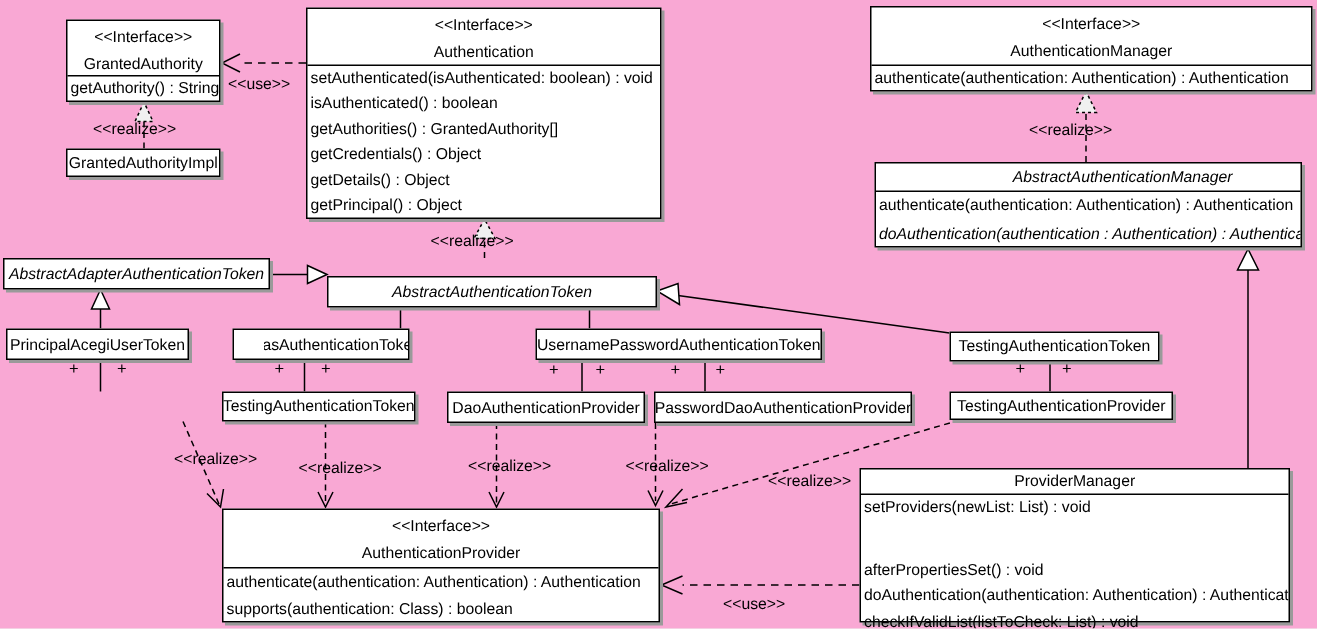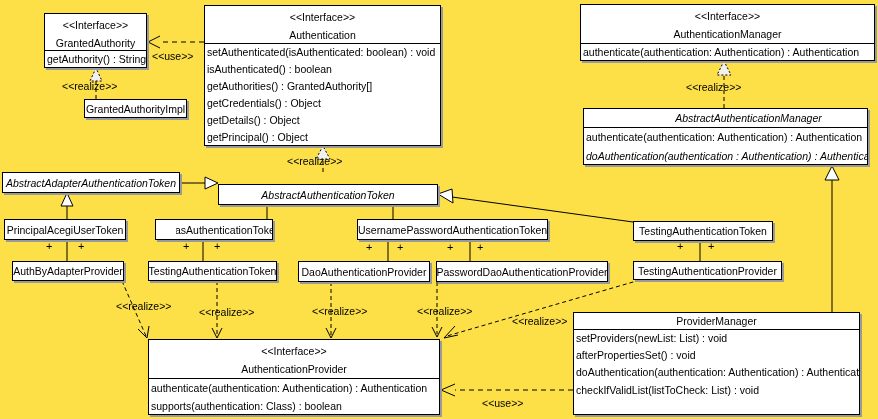--- a/index.html
+++ b/index.html
@@ -1,18 +1,18 @@
 <!DOCTYPE html>
 <html><head>
 <meta charset="utf-8">
 <style>
   html,body { margin:0; padding:0; background:#f0f0f0; }
   #canvas {
     position:relative; width:878px; height:419px; overflow:hidden;
-    background:#fde047; font-family:"Liberation Sans", sans-serif;
+    background:#f9a8d4; font-family:"Liberation Sans", sans-serif;
     color:#000; font-size:10.5px;
   }
   #edges { position:absolute; left:0; top:0; width:878px; height:419px; pointer-events:none; }
   .uml-box {
     position:absolute; background:#fff; border:1px solid #000;
     box-sizing:border-box; box-shadow:2px 2px 0 #9a9a9a;
   }
   .hdr { text-align:center; overflow:hidden; border-bottom:1px solid #000; }
   .stereo { line-height:20px; padding-top:1px; white-space:nowrap; }
   .cname  { line-height:16px; white-space:nowrap; }
@@ -129,21 +129,21 @@
   <div class="uml-box" style="left:44px; top:13px; width:103px; height:55px;">
     <div class="hdr" style="height:36px;">
       <div class="stereo">&lt;&lt;Interface&gt;&gt;</div>
       <div class="cname">GrantedAuthority</div>
     </div>
     <div class="methods">
       <div class="m">getAuthority() : String</div>
     </div>
   </div>
 
-  <div class="uml-box" style="left:44px; top:99px; width:103px; height:19px;margin-left:40px;">
+  <div class="uml-box" style="left:44px; top:99px; width:103px; height:19px;">
     <div class="single-name">GrantedAuthorityImpl</div>
   </div>
 
   <div class="uml-box" style="left:204px; top:5px; width:237px; height:141px;">
     <div class="hdr" style="height:37px;">
       <div class="stereo">&lt;&lt;Interface&gt;&gt;</div>
       <div class="cname">Authentication</div>
     </div>
     <div class="methods">
       <div class="m">setAuthenticated(isAuthenticated: boolean) : void</div>
@@ -192,23 +192,20 @@
   </div>
 
   <div class="uml-box" style="left:357px; top:219px; width:191px; height:21px;">
     <div class="single-name">UsernamePasswordAuthenticationToken</div>
   </div>
 
   <div class="uml-box" style="left:633px; top:221px; width:140px; height:20px;">
     <div class="single-name">TestingAuthenticationToken</div>
   </div>
 
-  <div class="uml-box" style="left:12px; top:261px; width:112px; height:20px;">
-    <div class="single-name">AuthByAdapterProvider</div>
-  </div>
 
   <div class="uml-box" style="left:148px; top:261px; width:129px; height:20px;">
     <div class="single-name">TestingAuthenticationToken</div>
   </div>
 
   <div class="uml-box" style="left:298px; top:261px; width:132px; height:21px;">
     <div class="single-name">DaoAuthenticationProvider</div>
   </div>
 
   <div class="uml-box" style="left:436px; top:261px; width:172px; height:21px;">
@@ -229,21 +226,21 @@
       <div class="m" style="line-height:18px;">supports(authentication: Class) : boolean</div>
     </div>
   </div>
 
   <div class="uml-box" style="left:573px; top:312px; width:287px; height:103px;">
     <div class="hdr" style="height:16px;">
       <div class="cname" style="line-height:16px;">ProviderManager</div>
     </div>
     <div class="methods">
       <div class="m" style="line-height:17.2px;">setProviders(newList: List) : void</div>
-      <div class="m" style="line-height:17.2px;">afterPropertiesSet() : void</div>
+      <div class="m" style="line-height:17.2px;margin-top:25px;">afterPropertiesSet() : void</div>
       <div class="m" style="line-height:17.2px;">doAuthentication(authentication: Authentication) : Authentication</div>
       <div class="m" style="line-height:17.2px;">checkIfValidList(listToCheck: List) : void</div>
     </div>
   </div>
 
   <div class="edge-label" style="left:152px; top:50px;">&lt;&lt;use&gt;&gt;</div>
   <div class="edge-label" style="left:62px; top:80px;">&lt;&lt;realize&gt;&gt;</div>
   <div class="edge-label" style="left:287px; top:155px;">&lt;&lt;realize&gt;&gt;</div>
   <div class="edge-label" style="left:686px; top:81px;">&lt;&lt;realize&gt;&gt;</div>
   <div class="edge-label" style="left:116px; top:300px;">&lt;&lt;realize&gt;&gt;</div>

